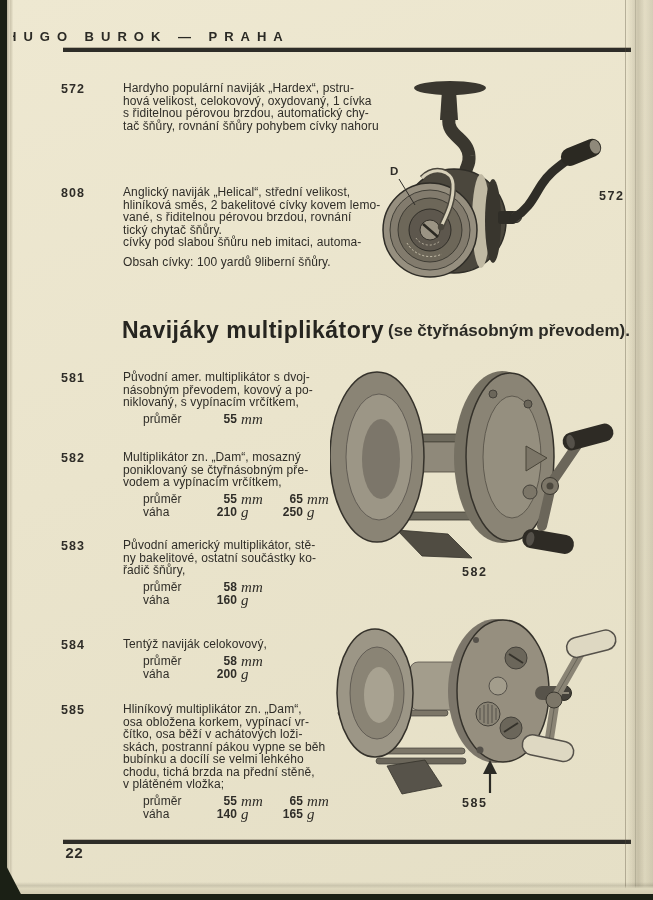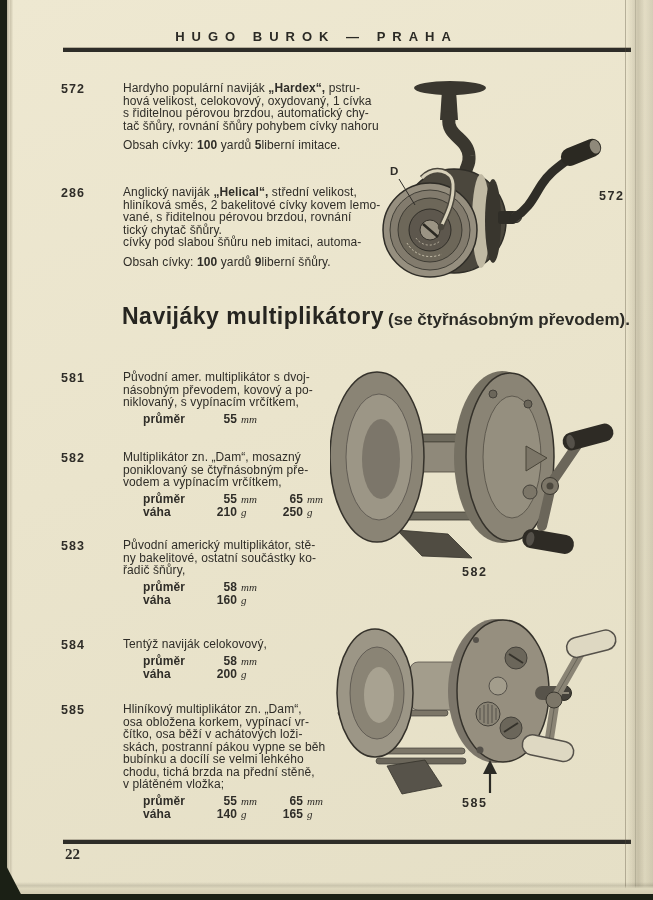--- a/index.html
+++ b/index.html
@@ -17,76 +17,75 @@
     background:linear-gradient(to right,#b9b29a,#ddd7bf 40%,#cfc8b0 60%,#eae4cc);}
   .right-band{position:absolute;top:0;right:0;width:27px;height:100%;
     background:linear-gradient(to right, rgba(120,110,80,0) 0%, rgba(120,110,80,0.10) 20%, rgba(90,80,55,0.22) 45%, rgba(120,110,80,0.08) 70%, rgba(90,80,55,0.16) 100%);
     border-left:1px solid rgba(90,85,65,0.25);}
   .right-band:after{content:"";position:absolute;left:9px;top:0;bottom:0;width:1px;background:rgba(70,65,50,0.18);}
   .bottom-edges{position:absolute;bottom:0;left:0;width:100%;height:12px;
     background:linear-gradient(to bottom, rgba(60,55,40,0) 0%, rgba(60,55,40,0.16) 30%, #ddd7bd 55%, #d2cbb1 100%);}
   .corner-dark{position:absolute;left:0;bottom:0;width:24px;height:46px;background:#1b2015;
     clip-path:polygon(0 0,0 100%,100% 100%);z-index:6;}
 
-  .header-title{position:absolute;top:29px;left:0;right:27px;text-align:center;
+  .header-title{position:absolute;top:29px;left:0;right:27px;
     font-weight:bold;font-size:13px;letter-spacing:7px;color:#2b2a25;}
   .rule{position:absolute;left:56px;width:568px;height:5px;
     background:linear-gradient(#b5ae9a 0,#b5ae9a 1px,#2e2d28 1px,#2e2d28 100%);}
   .rule-top{top:47px;}
   .rule-bottom{top:839px;}
-  .page-number{position:absolute;top:846px;left:58px;font-family:Liberation Serif, serif;
+  .page-number{position:absolute;top:846px;left:58px;font-family:Liberation Mono, monospace;
     font-weight:bold;font-size:15px;text-align:center;}
 
-  .section-heading{position:absolute;top:303px;left:115px;display:flex;align-items:flex-end;gap:4px;white-space:nowrap;}
+  .section-heading{position:absolute;top:317px;left:115px;display:flex;align-items:center;gap:4px;white-space:nowrap;}
   .section-heading .main{font-size:23px;font-weight:bold;letter-spacing:0.5px;color:#262520;}
   .section-heading .sub{font-size:17px;font-weight:bold;color:#2b2a25;}
 
   .item{position:absolute;left:54px;width:565px;}
   .item-number{position:absolute;left:0;top:0;font-weight:bold;font-size:12.5px;letter-spacing:1px;}
   .item-body{margin-left:62px;font-size:12px;line-height:12.5px;letter-spacing:0.1px;}
   .text-line{white-space:nowrap;}
   .obsah-line{margin-top:7px;white-space:nowrap;}
   .specs{margin-top:4px;margin-left:20px;}
   .spec-row{display:flex;white-space:nowrap;line-height:13px;}
-  .spec-label{width:60px;font-weight:bold;}
+  .spec-label{width:60px;}
   .spec-val{width:66px;display:flex;}
   .spec-num{width:34px;text-align:right;font-weight:bold;}
-  .spec-unit{margin-left:4px;font-style:italic;font-family:"Liberation Serif",serif;font-size:11px;}
+  .spec-unit{margin-left:4px;font-style:italic;font-family:"Liberation Serif",serif;font-size:15px;}
 
   .figure{position:absolute;}
   #fig-572{left:375px;top:78px;}
   #fig-582{left:323px;top:362px;}
   #fig-585{left:323px;top:610px;}
   .fig-label{position:absolute;font-weight:bold;font-size:12.5px;letter-spacing:1.5px;z-index:4;}
   #label-572{left:592px;top:189px;}
   #caption-582{left:455px;top:565px;}
   #caption-585{left:455px;top:796px;}
-  b{font-weight:bold;}
+  b{font-weight:normal;}
 </style>
 </head>
 <body>
 
 <div class="page">
 
   <div class="header-title">HUGO BUROK — PRAHA</div>
   <div class="rule rule-top"></div>
 
   <div id="items">
       <div class="item" style="top: 82px;">
         <span class="item-number">572</span>
         <div class="item-body">
           <div class="text-line"><span>Hardyho populární naviják </span><b>„Hardex“,</b><span> pstru-</span></div>
           <div class="text-line"><span>hová velikost, celokovový, oxydovaný, 1 cívka</span></div>
           <div class="text-line"><span>s řiditelnou pérovou brzdou, automatický chy-</span></div>
           <div class="text-line"><span>tač šňůry, rovnání šňůry pohybem cívky nahoru</span></div>
-          <div class="obsah-line"><span>Obsah cívky: </span><b>100</b><span> yardů </span><b>5</b><span>liberní imitace.</span></div>
         </div>
       </div>
       <div class="item" style="top: 186px;">
-        <span class="item-number">286</span>
+        <span class="item-number">808</span>
         <div class="item-body">
           <div class="text-line"><span>Anglický naviják </span><b>„Helical“,</b><span> střední velikost,</span></div>
           <div class="text-line"><span>hliníková směs, 2 bakelitové cívky kovem lemo-</span></div>
           <div class="text-line"><span>vané, s řiditelnou pérovou brzdou, rovnání</span></div>
           <div class="text-line"><span>tický chytač šňůry.</span></div>
           <div class="text-line"><span>cívky pod slabou šňůru neb imitaci, automa-</span></div>
           <div class="obsah-line"><span>Obsah cívky: </span><b>100</b><span> yardů </span><b>9</b><span>liberní šňůry.</span></div>
         </div>
       </div>
       <div class="item" style="top: 371px;">

